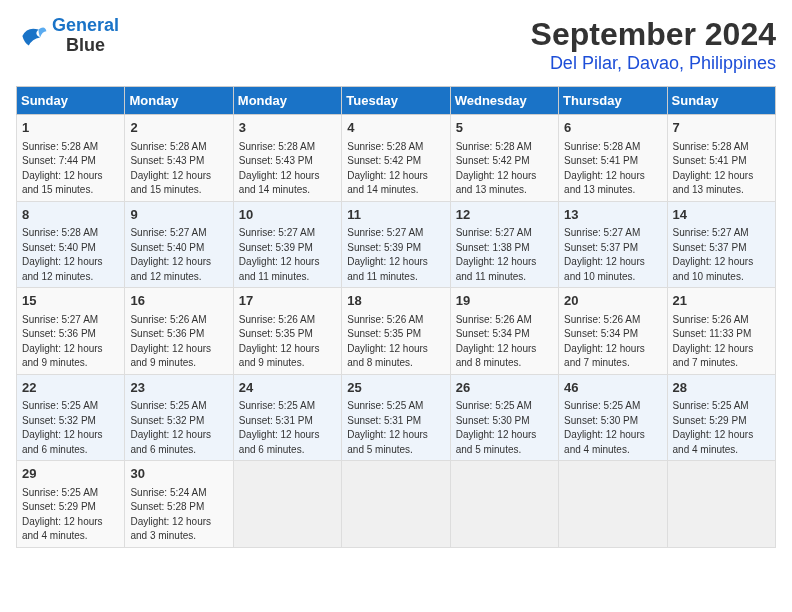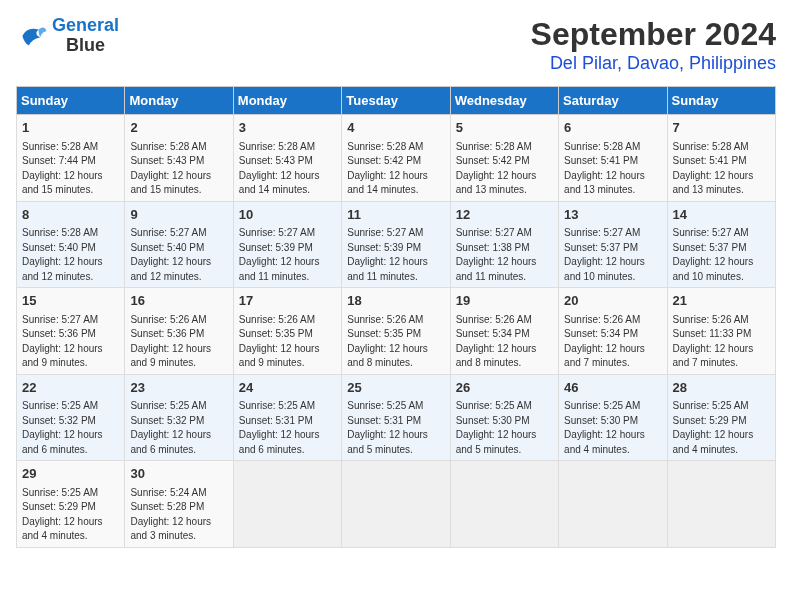--- a/index.html
+++ b/index.html
@@ -114,21 +114,21 @@
 </div>
 
 <table>
   <thead>
     <tr>
     <th>Sunday</th>
         <th>Monday</th>
         <th>Monday</th>
         <th>Tuesday</th>
         <th>Wednesday</th>
-        <th>Saturday</th>
+        <th>Thursday</th>
         <th>Sunday</th>
       </tr>
   </thead>
   <tbody id="calendar-body">
   <tr>
         <td>
         <span class="day-number">1</span>
         <span class="day-info">Sunrise: 5:28 AM</span><br>
         <span class="day-info">Sunset: 7:44 PM</span><br>
         <span class="day-info">Daylight: 12 hours and 15 minutes.</span>

